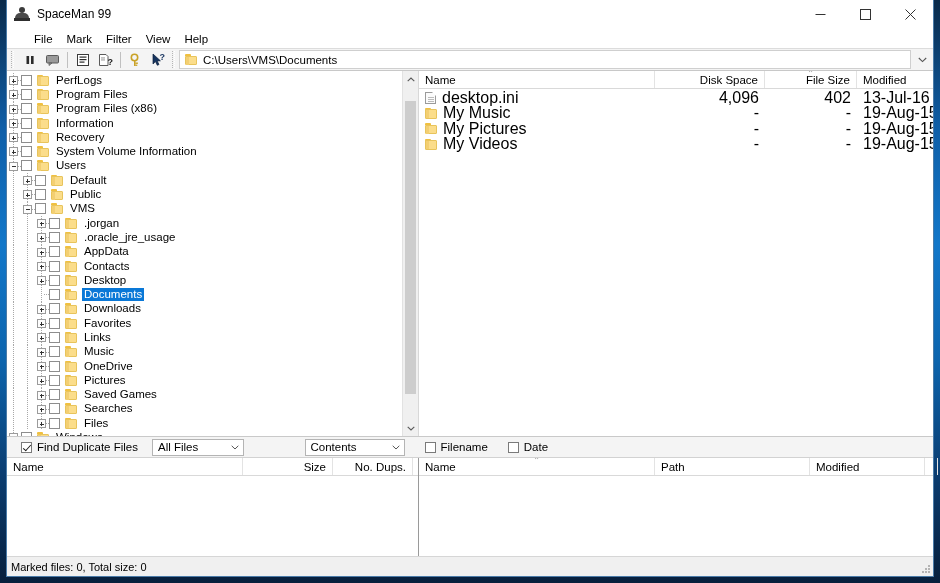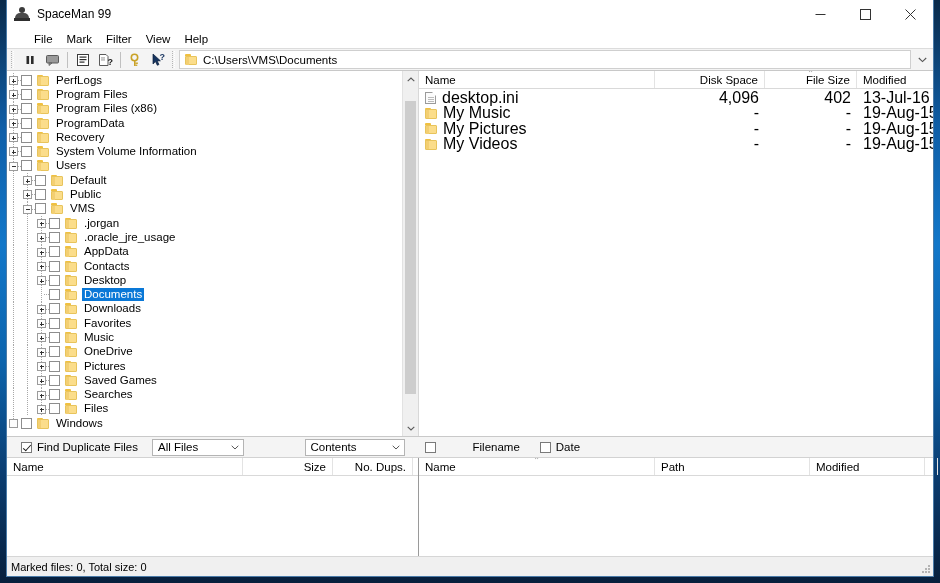--- a/index.html
+++ b/index.html
@@ -593,21 +593,21 @@
                   <span class="v"></span>
                 </span>
               </div>
               <span class="tcheck"></span>
               <span class="folder">
                 <span class="tab"></span>
                 <span class="bod"></span>
                 <span class="fold"></span>
               </span>
             </div>
-            <span class="tlabel">ProgramData</span>
+            <span class="tlabel">Information</span>
           </div>
           <div class="trow">
             <div class="indentwrap">
               <div class="expander">
                 <span class="vline"></span>
                 <span class="hline"></span>
                 <span class="box">
                   <span class="h"></span>
                   <span class="v"></span>
                 </span>
@@ -873,20 +873,41 @@
                 </span>
               </div>
               <span class="tcheck"></span>
               <span class="folder">
                 <span class="tab"></span>
                 <span class="bod"></span>
                 <span class="fold"></span>
               </span>
             </div>
             <span class="tlabel">Favorites</span>
+          </div>
+          <div class="trow">
+            <div class="indentwrap">
+              <div class="tguide line"></div>
+              <div class="tguide line"></div>
+              <div class="expander">
+                <span class="vline"></span>
+                <span class="hline"></span>
+                <span class="box">
+                  <span class="h"></span>
+                  <span class="v"></span>
+                </span>
+              </div>
+              <span class="tcheck"></span>
+              <span class="folder">
+                <span class="tab"></span>
+                <span class="bod"></span>
+                <span class="fold"></span>
+              </span>
+            </div>
+            <span class="tlabel">Links</span>
           </div>
           <div class="trow">
             <div class="indentwrap">
               <div class="tguide line"></div>
               <div class="tguide line"></div>
               <div class="expander">
                 <span class="vline"></span>
                 <span class="hline"></span>
                 <span class="box">
                   <span class="h"></span>
@@ -1128,21 +1149,21 @@
 
     <div class="combo" style="width:100px;">
       <span class="cval">Contents</span>
       <span class="carrow">
         <svg width="8" height="5" viewBox="0 0 8 5">
             <path d="M0.7 0.8 L4 4 L7.3 0.8" fill="none" stroke="#555" stroke-width="1"></path>
           </svg>
       </span>
     </div>
 
-    <div style="display:flex;align-items:center;margin-left:20px;gap:32px;">
+    <div style="display:flex;align-items:center;margin-left:20px;">
       <span class="cbx"></span>
       <span>Filename</span>
     </div>
 
     <div style="display:flex;align-items:center;margin-left:20px;">
       <span class="cbx"></span>
       <span>Date</span>
     </div>
   </div>
 

